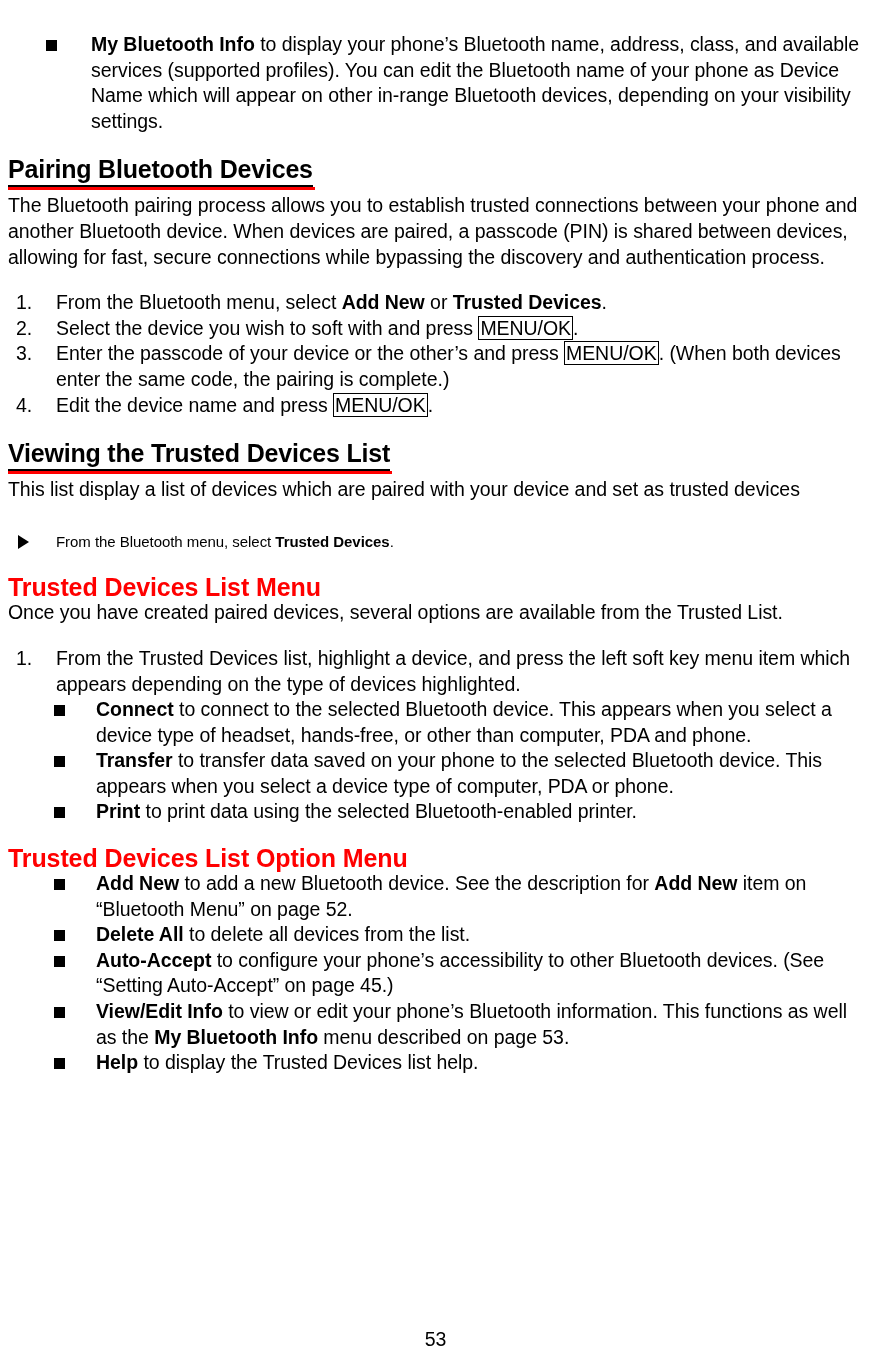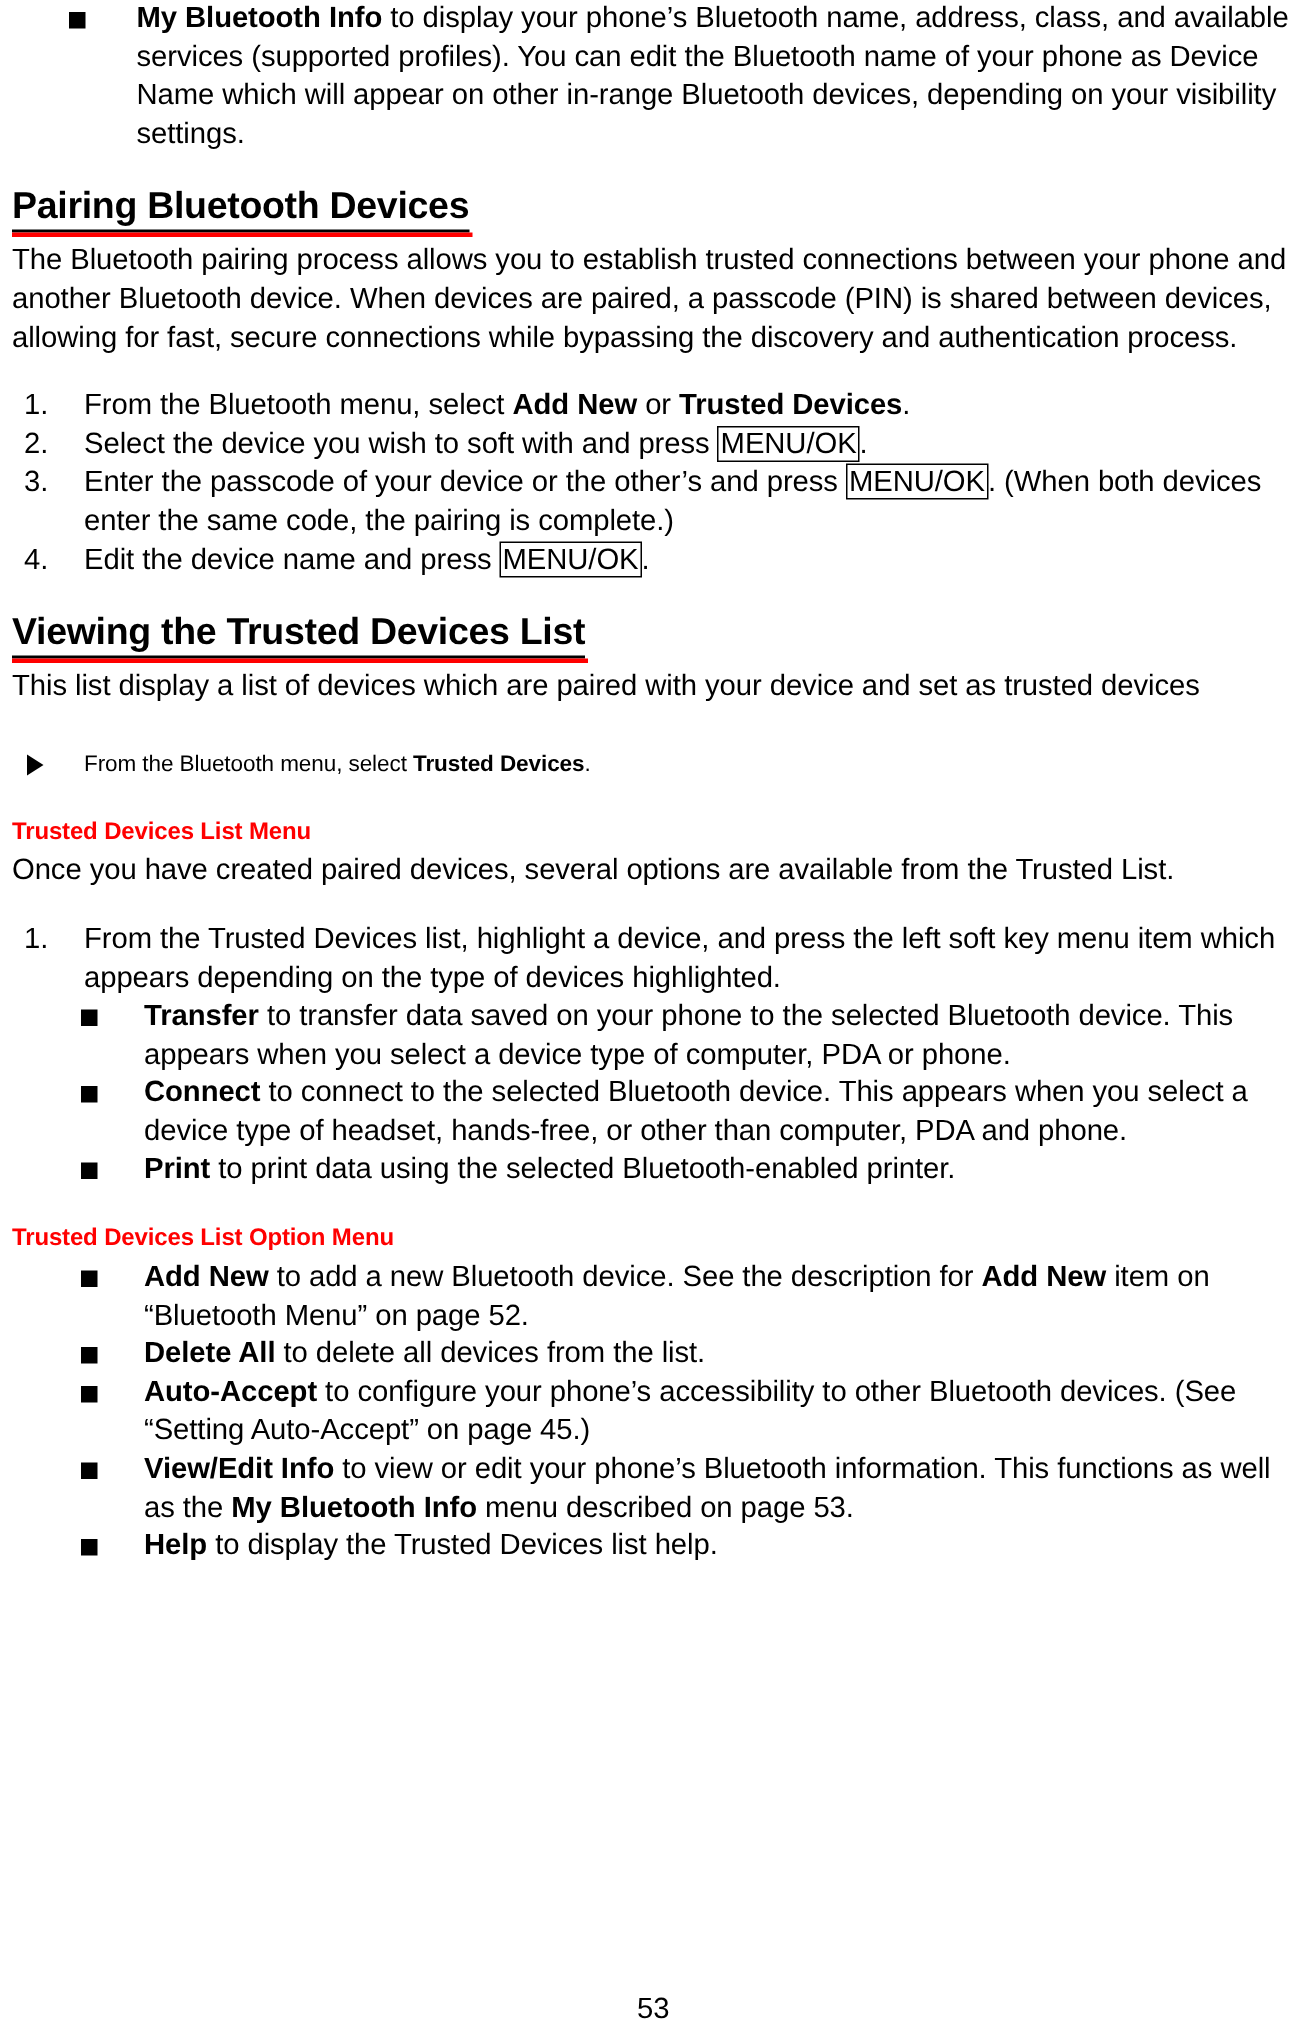--- a/index.html
+++ b/index.html
@@ -51,40 +51,41 @@
     left: 0;
     right: -2px;
     bottom: -5px;
     height: 3px;
     background: #ff0000;
   }
   .h-section-wrap { margin: 0; padding: 0; }
 
   
   .h-red {
-    font-size: 16px;
+    font-size: 25px;
     line-height: 26px;
     font-weight: bold;
     color: #ff0000;
     margin: 0;
     letter-spacing: -0.1px;
   }
 
   
   .sp-6  { height: 6px; }
   .sp-20 { height: 20px; }
   .sp-26 { height: 26px; }
 
   
   .sq-item {
     position: relative;
     padding-left: 83px;
     font-size: 19.5px;
     line-height: 25.6px;
     letter-spacing: -0.05px;
+    margin-top: 32px;
   }
   .sq-item .sq-bullet {
     position: absolute;
     left: 38px;
     top: 8px;
     width: 11px;
     height: 11px;
     background: #000000;
   }
 
@@ -226,30 +227,30 @@
 
   <div class="sp-20"></div>
 
   <div class="num-item">
     <span class="num-marker">1.</span>
     <span>From the Trusted Devices list, highlight a device, and press the left soft key menu item which appears depending on the type of devices highlighted.</span>
   </div>
 
   <div class="sq2-item">
     <span class="sq-bullet"></span>
+    <b>Connect</b><span> to connect to the selected Bluetooth device. This appears when you select a device type of headset, hands-free, or other than computer, PDA and phone.</span>
+  </div>
+
+  <div class="sq2-item">
+    <span class="sq-bullet"></span>
     <b>Transfer</b><span> to transfer data saved on your phone to the selected Bluetooth device. This appears when you select a device type of computer, PDA or phone.</span>
   </div>
 
   <div class="sq2-item">
     <span class="sq-bullet"></span>
-    <b>Connect</b><span> to connect to the selected Bluetooth device. This appears when you select a device type of headset, hands-free, or other than computer, PDA and phone.</span>
-  </div>
-
-  <div class="sq2-item">
-    <span class="sq-bullet"></span>
     <b>Print</b><span> to print data using the selected Bluetooth-enabled printer.</span>
   </div>
 
   <div class="sp-20"></div>
 
   <div class="h-red">Trusted Devices List Option Menu</div>
 
 
   <div class="sq2-item">
     <span class="sq-bullet"></span>

